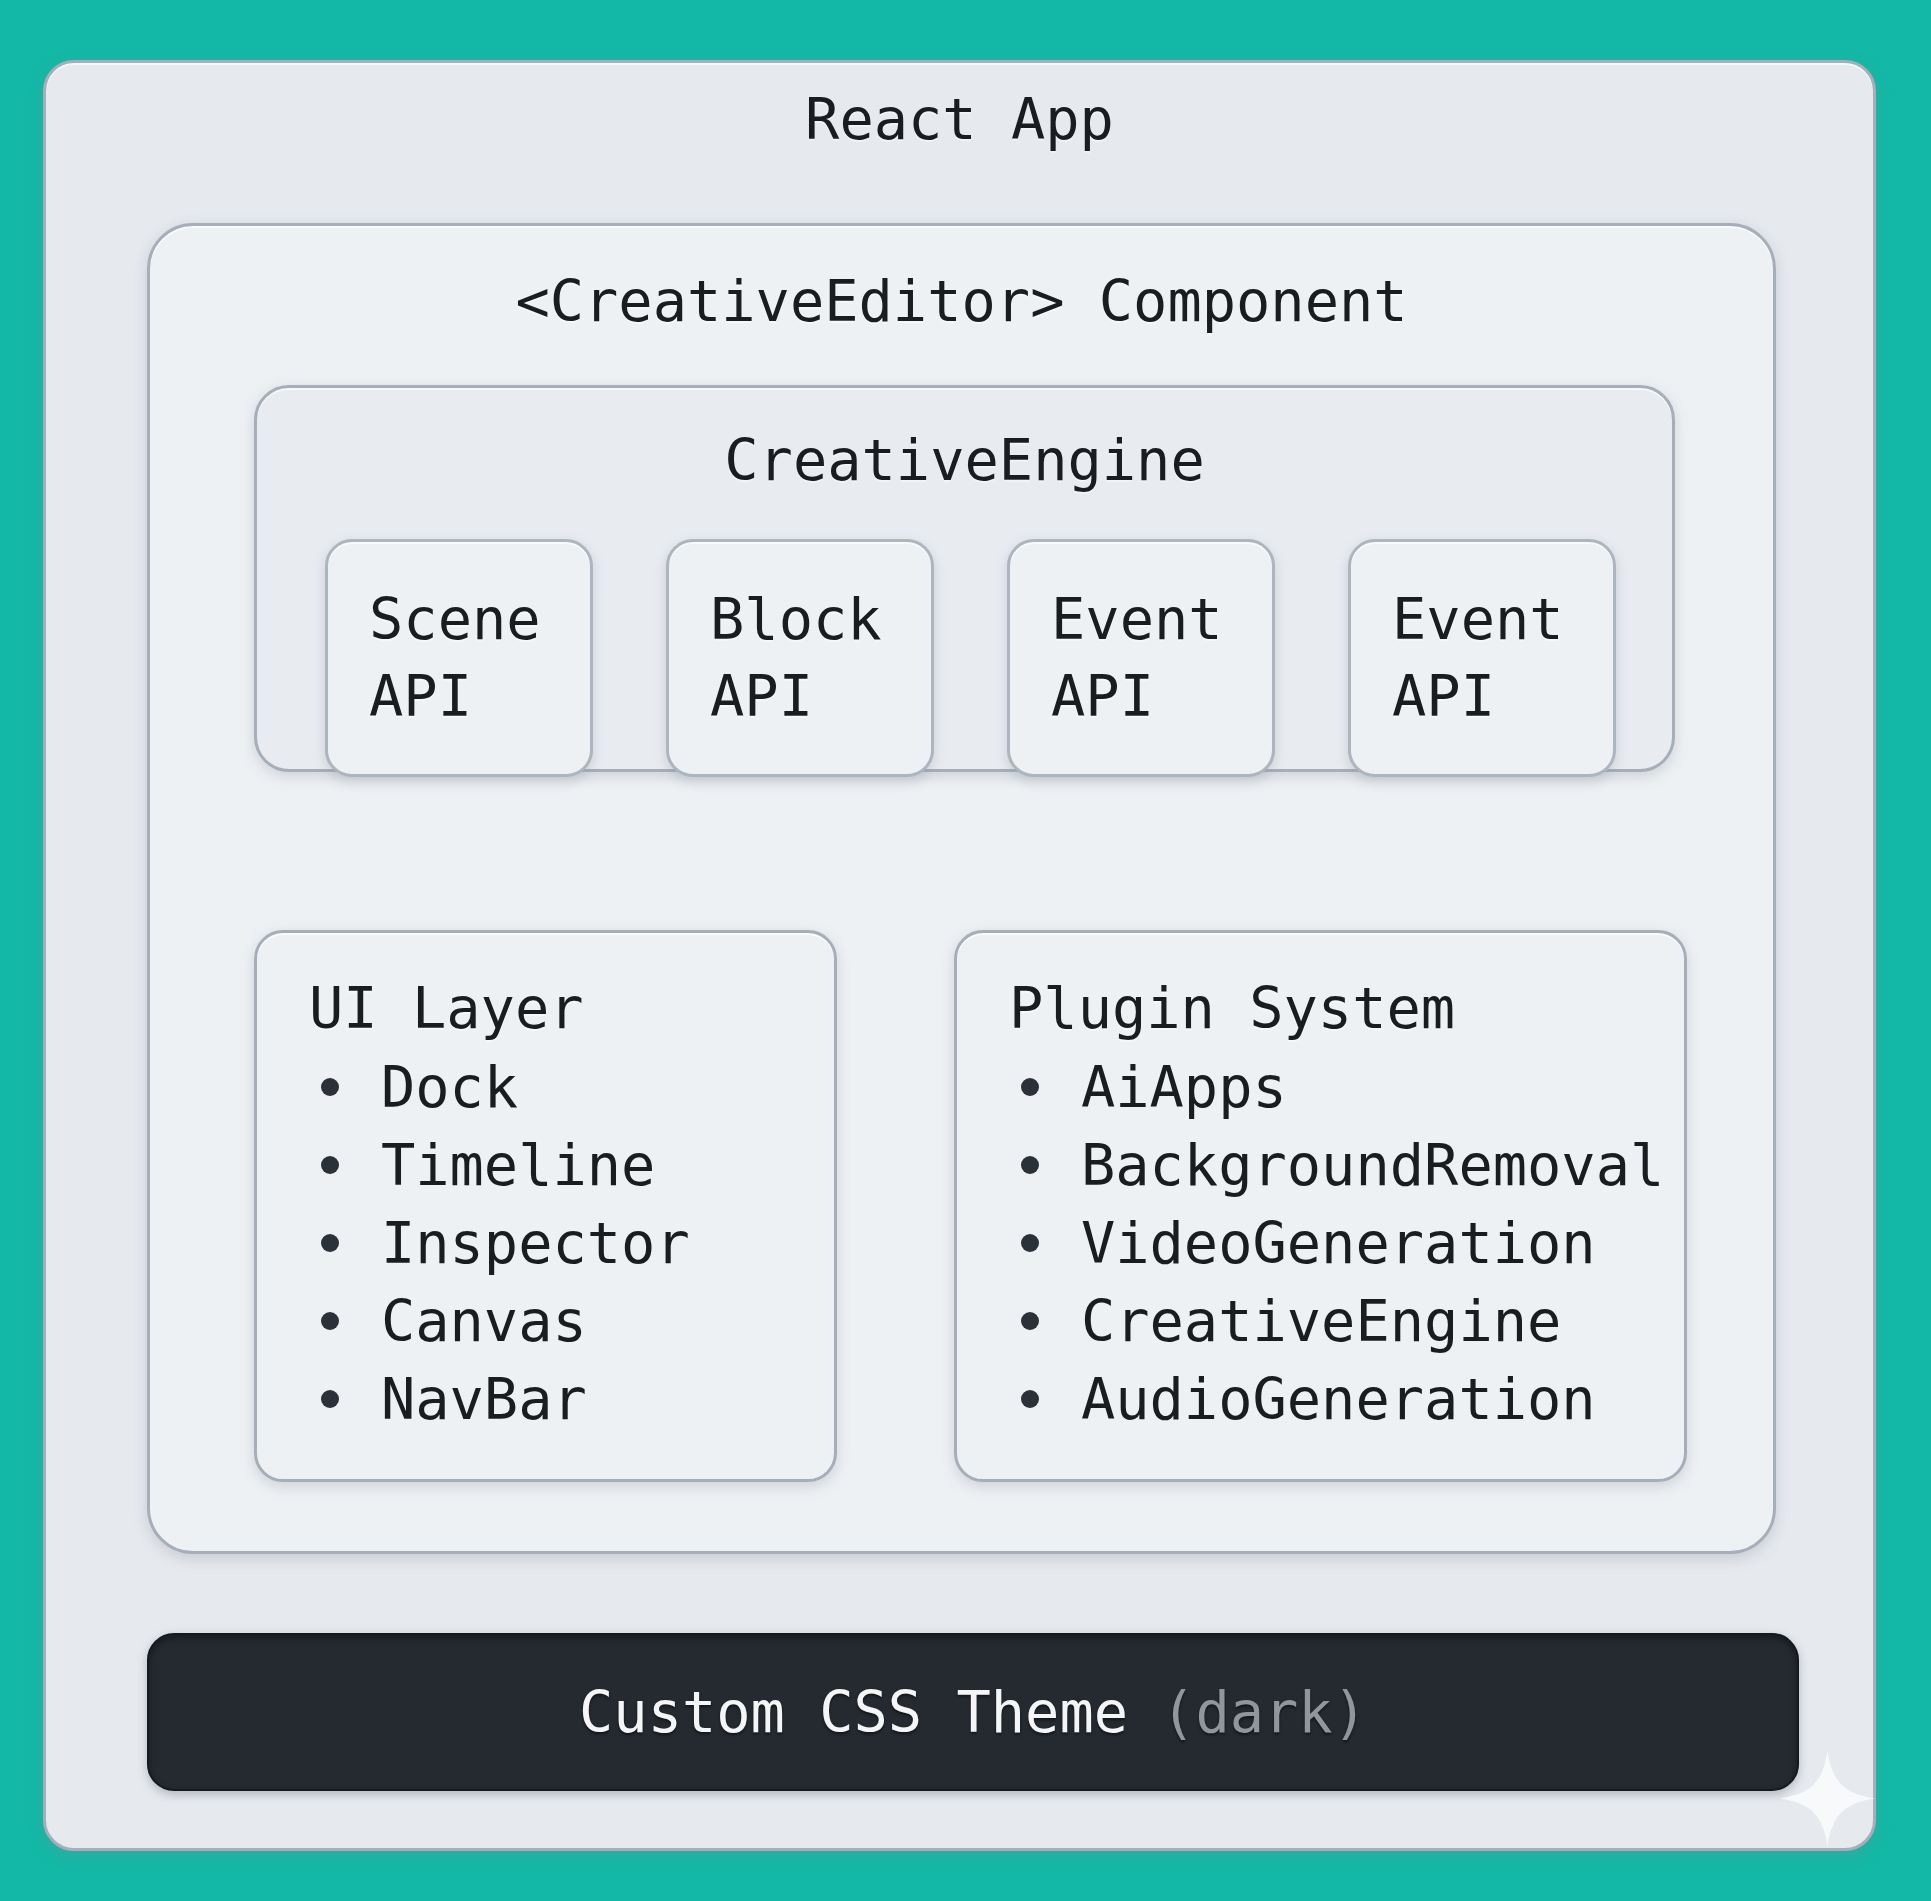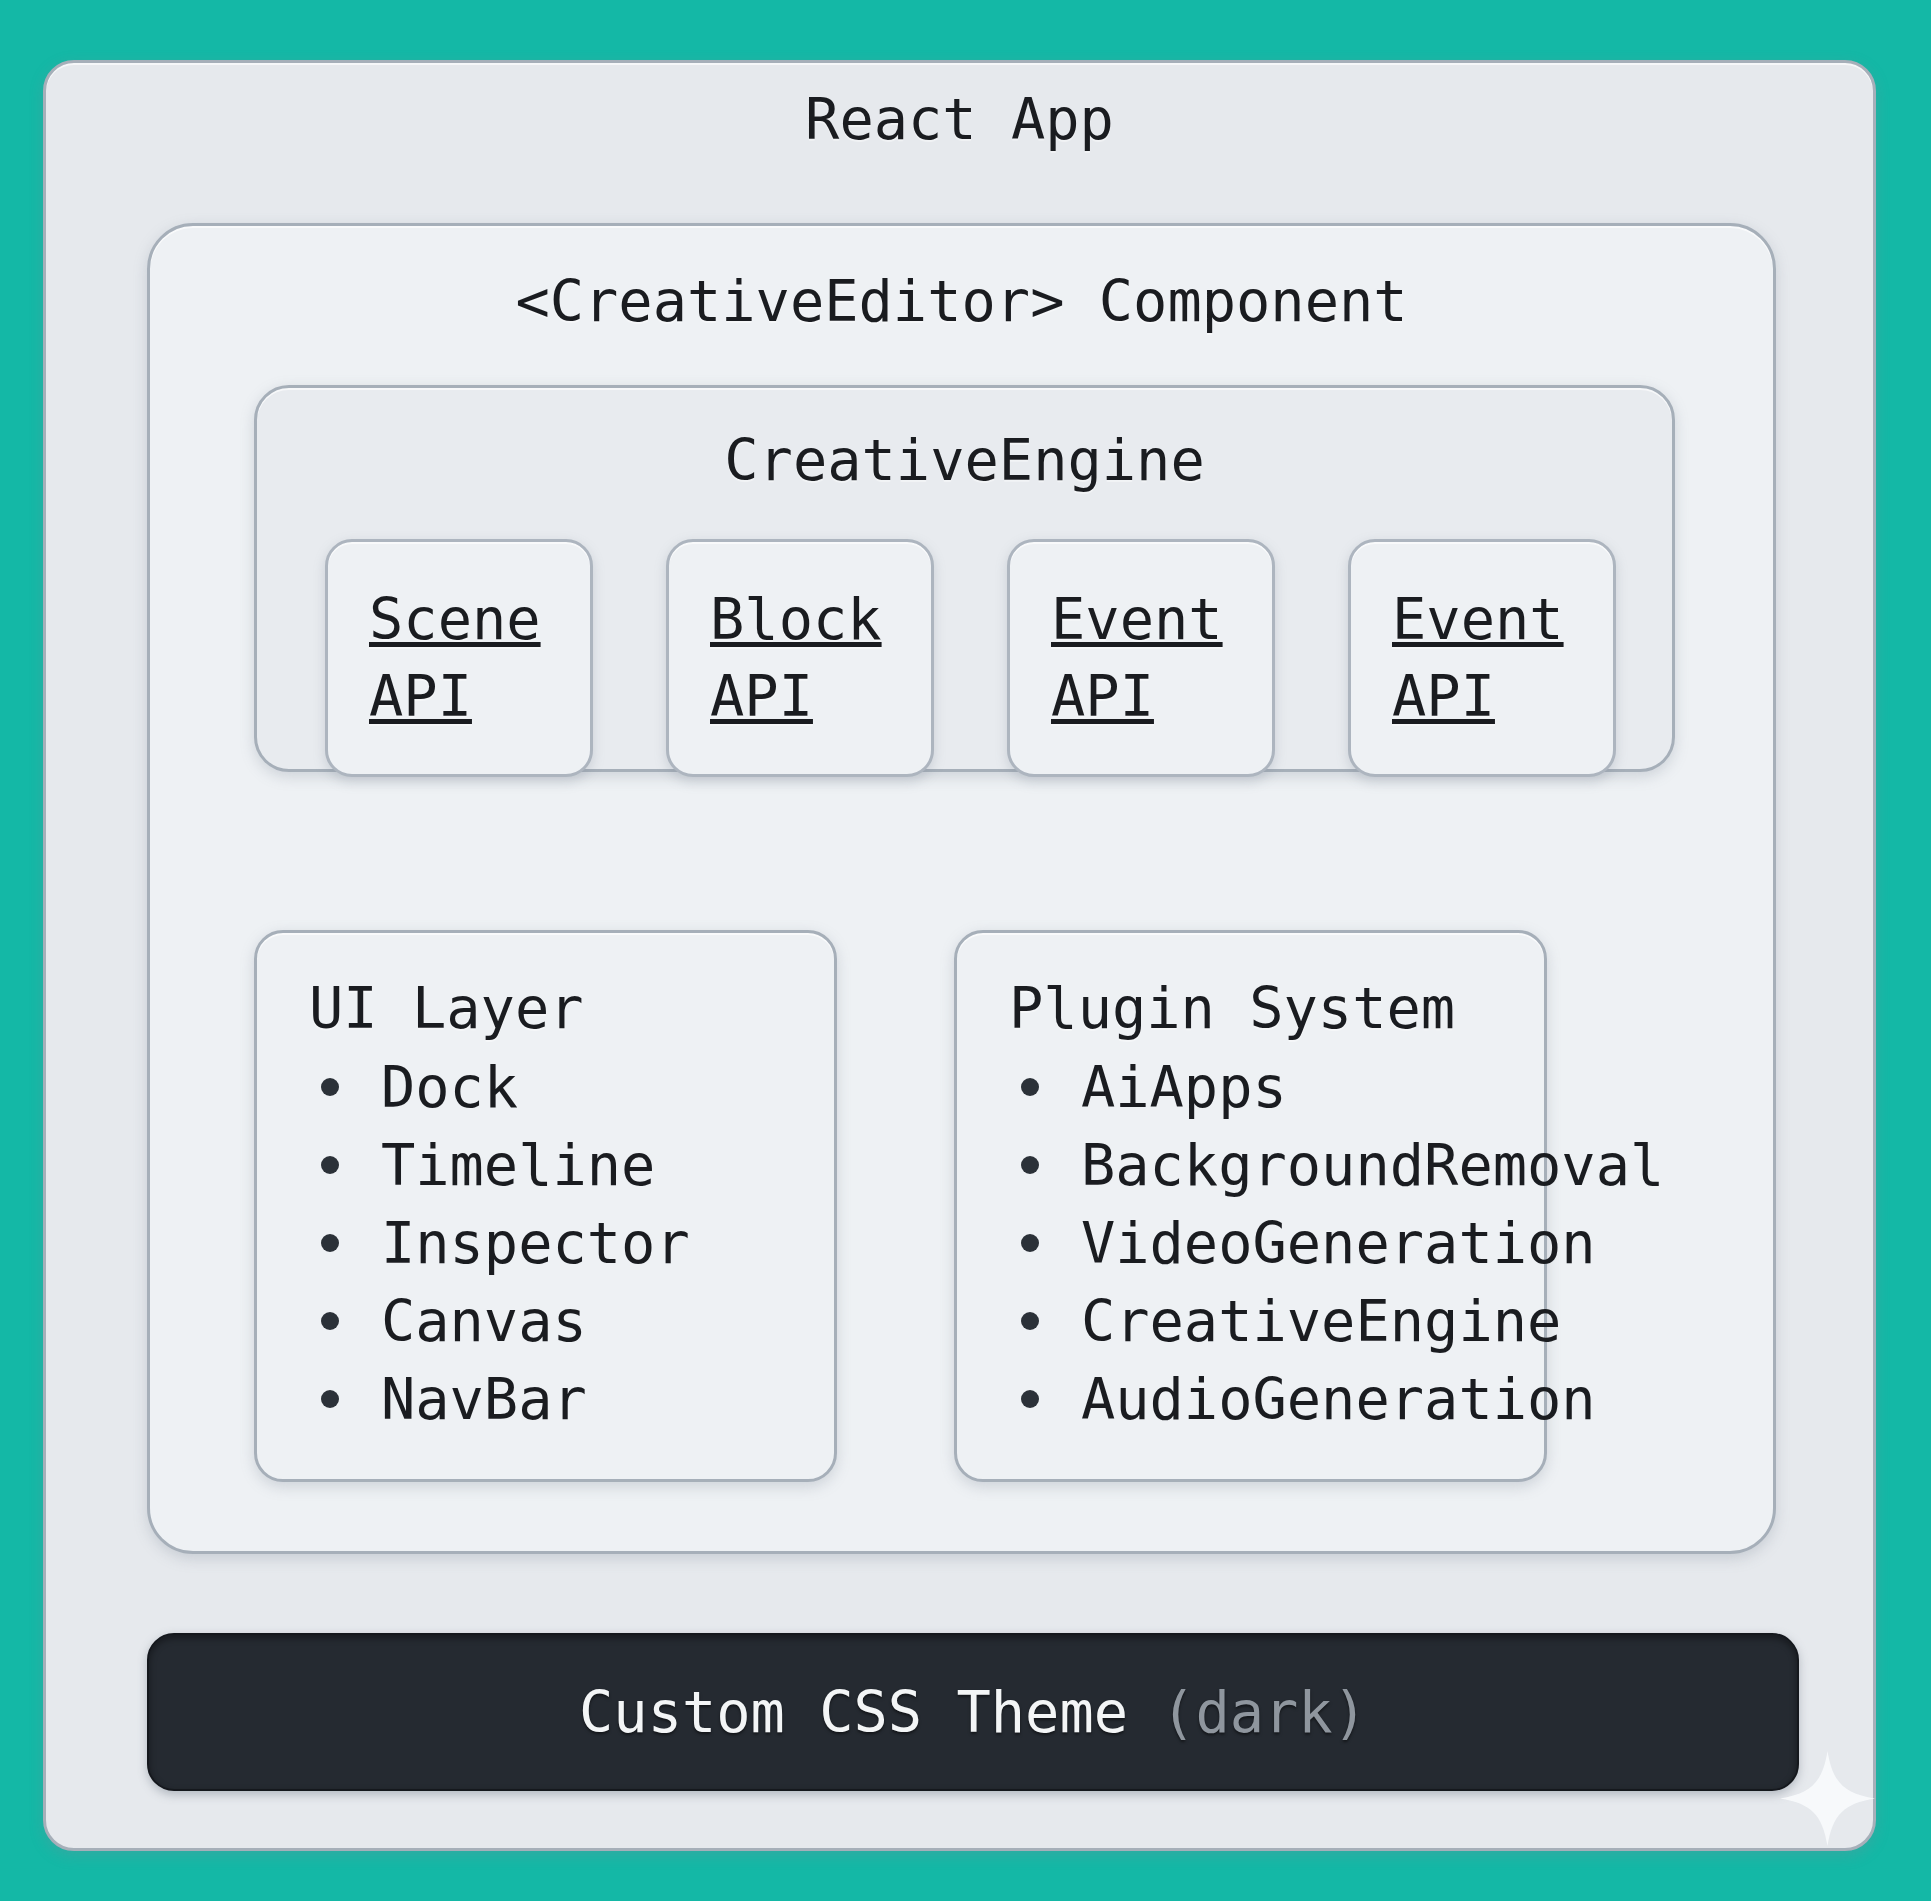--- a/index.html
+++ b/index.html
@@ -77,34 +77,33 @@
     border-radius: 27px;
     box-shadow: 0 4.8px 11.6px rgba(125,135,150,0.28), inset 0 1.9px 0 rgba(255,255,255,0.65);
     display: flex;
     align-items: center;
   }
   .api-label {
     padding-left: 41px;
     padding-right: 27px;
     line-height: 77px;
     text-shadow: 0 1.9px 1px rgba(255,255,255,0.45);
-    text-decoration: underline;
   }
 
   
   .ui-layer-box {
     left: 104px; top: 704px;
     width: 583px; height: 552px;
     background: #eef1f4;
     border-radius: 29px;
     padding: 41px 0 0 52px;
   }
   .plugin-box {
     left: 804px; top: 704px;
-    width: 593px; height: 552px;
+    width: 733px; height: 552px;
     background: #eef1f4;
     border-radius: 29px;
     padding: 41px 12px 0 52px;
   }
   .panel-title {
     line-height: 68px;
     white-space: nowrap;
     text-shadow: 0 1.9px 1px rgba(255,255,255,0.45);
   }
   ul.bullets {

